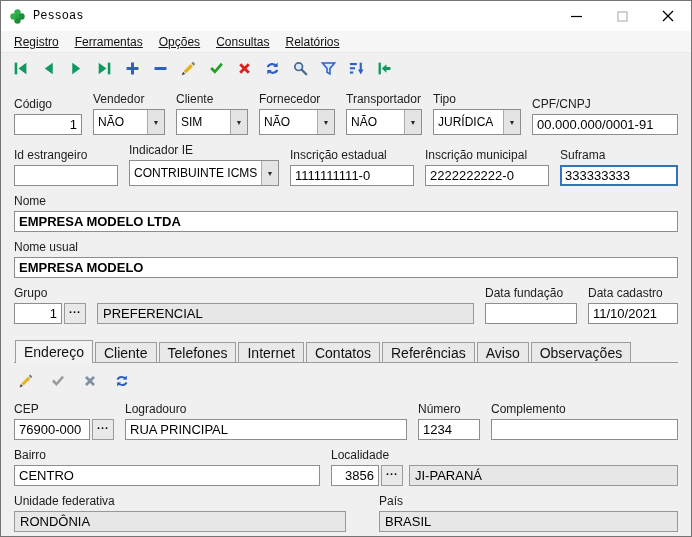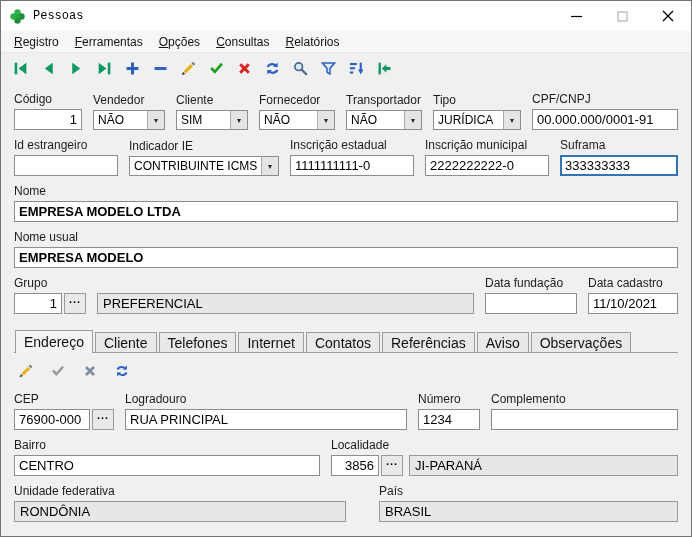--- a/index.html
+++ b/index.html
@@ -24,21 +24,21 @@
   .app-icon { width: 17px; height: 17px; display: inline-flex; }
   .title-text { font-size: 12px; color: #000; margin-left: 7px; font-family: Liberation Mono, monospace; }
   .win-controls { margin-left: auto; display: flex; height: 100%; }
   .win-btn { width: 46px; height: 100%; display: flex; align-items: center; justify-content: center; cursor: default; }
   
   .menubar {
     height: 22px; background: #f6f6f6;
     display: flex; align-items: center; padding-left: 5px;
     border-bottom: 1px solid #e9e9e9;
   }
-  .menu-item { font-size: 12px; color: #111; padding: 3px 8px; }
+  .menu-item { font-size: 12px; color: #111; padding: 3px 8px; text-decoration: underline; }
   .menu-item u { text-decoration: underline; }
   
   .toolbar {
     height: 31px; display: flex; align-items: center;
     padding-left: 10px; gap: 9px; background: #f0f0f0;
   }
   .tbtn { width: 19px; height: 19px; display: flex; align-items: center; justify-content: center; }
   .tbtn svg { width: 17px; height: 17px; }
   
   .form-area { padding: 0 13px; }
@@ -54,21 +54,21 @@
   }
   input.txt.num { text-align: right; }
   input.txt.bold { font-weight: bold; }
   input.txt.focused { border-color: #3573b5; outline: 1px solid #3573b5; outline-offset: -2px; }
   .ro {
     height: 21px; border: 1px solid #989898; background: #e7e7e7;
     font-size: 13px; color: #000; display: flex; align-items: center;
     padding: 0 5px; white-space: nowrap; overflow: hidden;
   }
   .ro.bold { font-weight: normal; }
-  .dd { height: 20px; border: 1px solid #8d8d8d; background: #fff; display: flex; }
+  .dd { height: 26px; border: 1px solid #8d8d8d; background: #fff; display: flex; }
   .dd-val { flex: 1; font-size: 12px; display: flex; align-items: center; padding-left: 4px; white-space: nowrap; overflow: hidden; }
   .dd-btn {
     width: 17px; background: #e4e4e4; border-left: 1px solid #ababab;
     display: flex; align-items: center; justify-content: center;
     font-size: 7px; color: #2b2b2b;
   }
   .combo { display: flex; }
   .dots {
     width: 22px; height: 21px; margin-left: 2px;
     border: 1px solid #9a9a9a; background: #e9e9e9;

